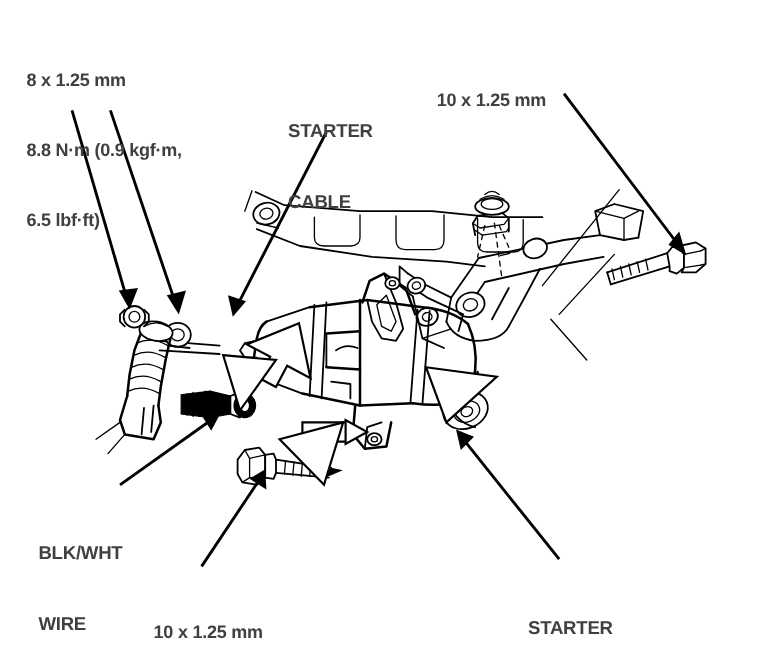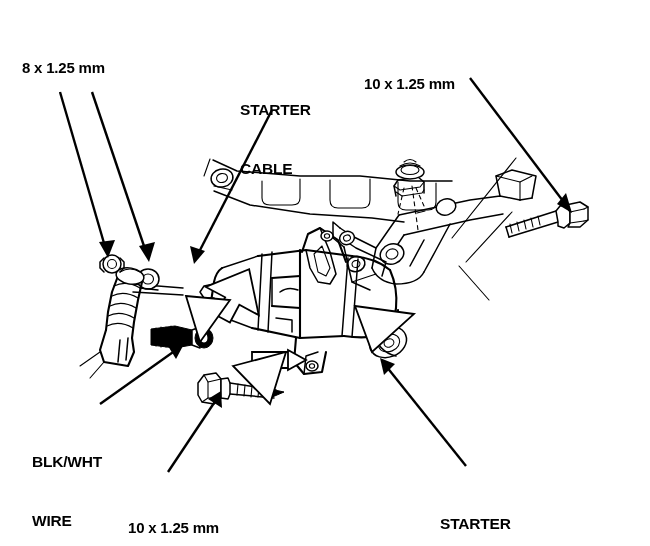--- a/index.html
+++ b/index.html
@@ -12,21 +12,21 @@
     width: 650px;
     height: 546px;
     background: #ffffff;
     overflow: hidden;
     font-family: "Liberation Sans", sans-serif;
   }
   .label {
     position: absolute;
     font-family: "Liberation Sans", sans-serif;
     font-weight: bold;
-    color: #000000;
+    color: #404040;
     white-space: pre;
     line-height: 1.28;
     letter-spacing: -0.2px;
   }
   .label .ln { display: block; }
   #lbl-torque-8mm   { left: 22px;  top: 20px;  font-size: 15px; }
   #lbl-starter-cable{ left: 240px; top: 60px;  font-size: 15.5px; }
   #lbl-torque-10-tr { left: 364px; top: 36px;  font-size: 15px; }
   #lbl-blkwht-wire  { left: 32px;  top: 412px; font-size: 15.5px; }
   #lbl-torque-10-bl { left: 128px; top: 480px; font-size: 15px; }
@@ -300,20 +300,22 @@
 
     <g>
       <path class="leader" d="M466,466 L386,366"></path>
       <path class="arrowhead" d="M380,358 L395,364 L384,375 Z"></path>
     </g>
 
   </svg>
 
   <div class="label" id="lbl-torque-8mm">
     <span class="ln">8 x 1.25 mm</span>
+    <span class="ln">8.8 N·m (0.9 kgf·m,</span>
+    <span class="ln">6.5 lbf·ft)</span>
   </div>
 
   <div class="label" id="lbl-starter-cable">
     <span class="ln">STARTER</span>
     <span class="ln">CABLE</span>
   </div>
 
   <div class="label" id="lbl-torque-10-tr">
     <span class="ln">10 x 1.25 mm</span>
   </div>

